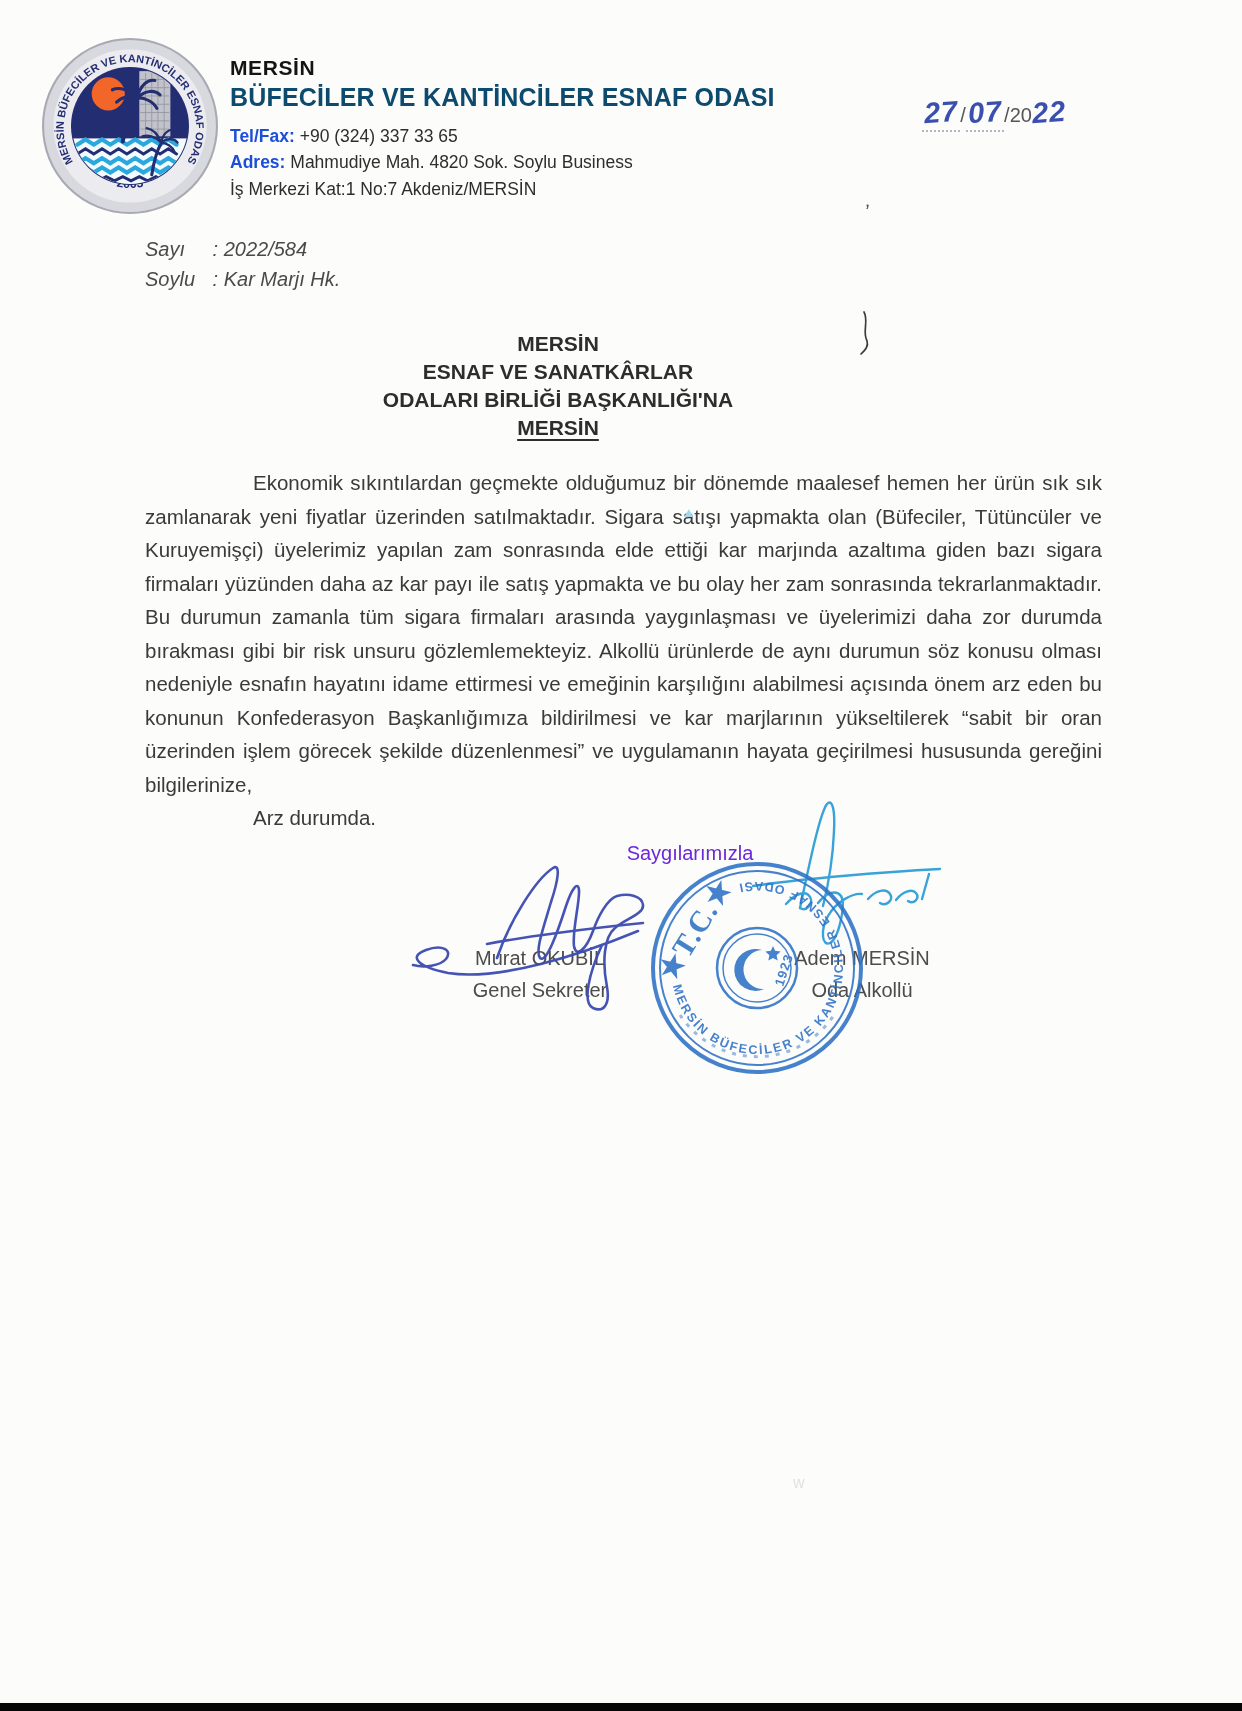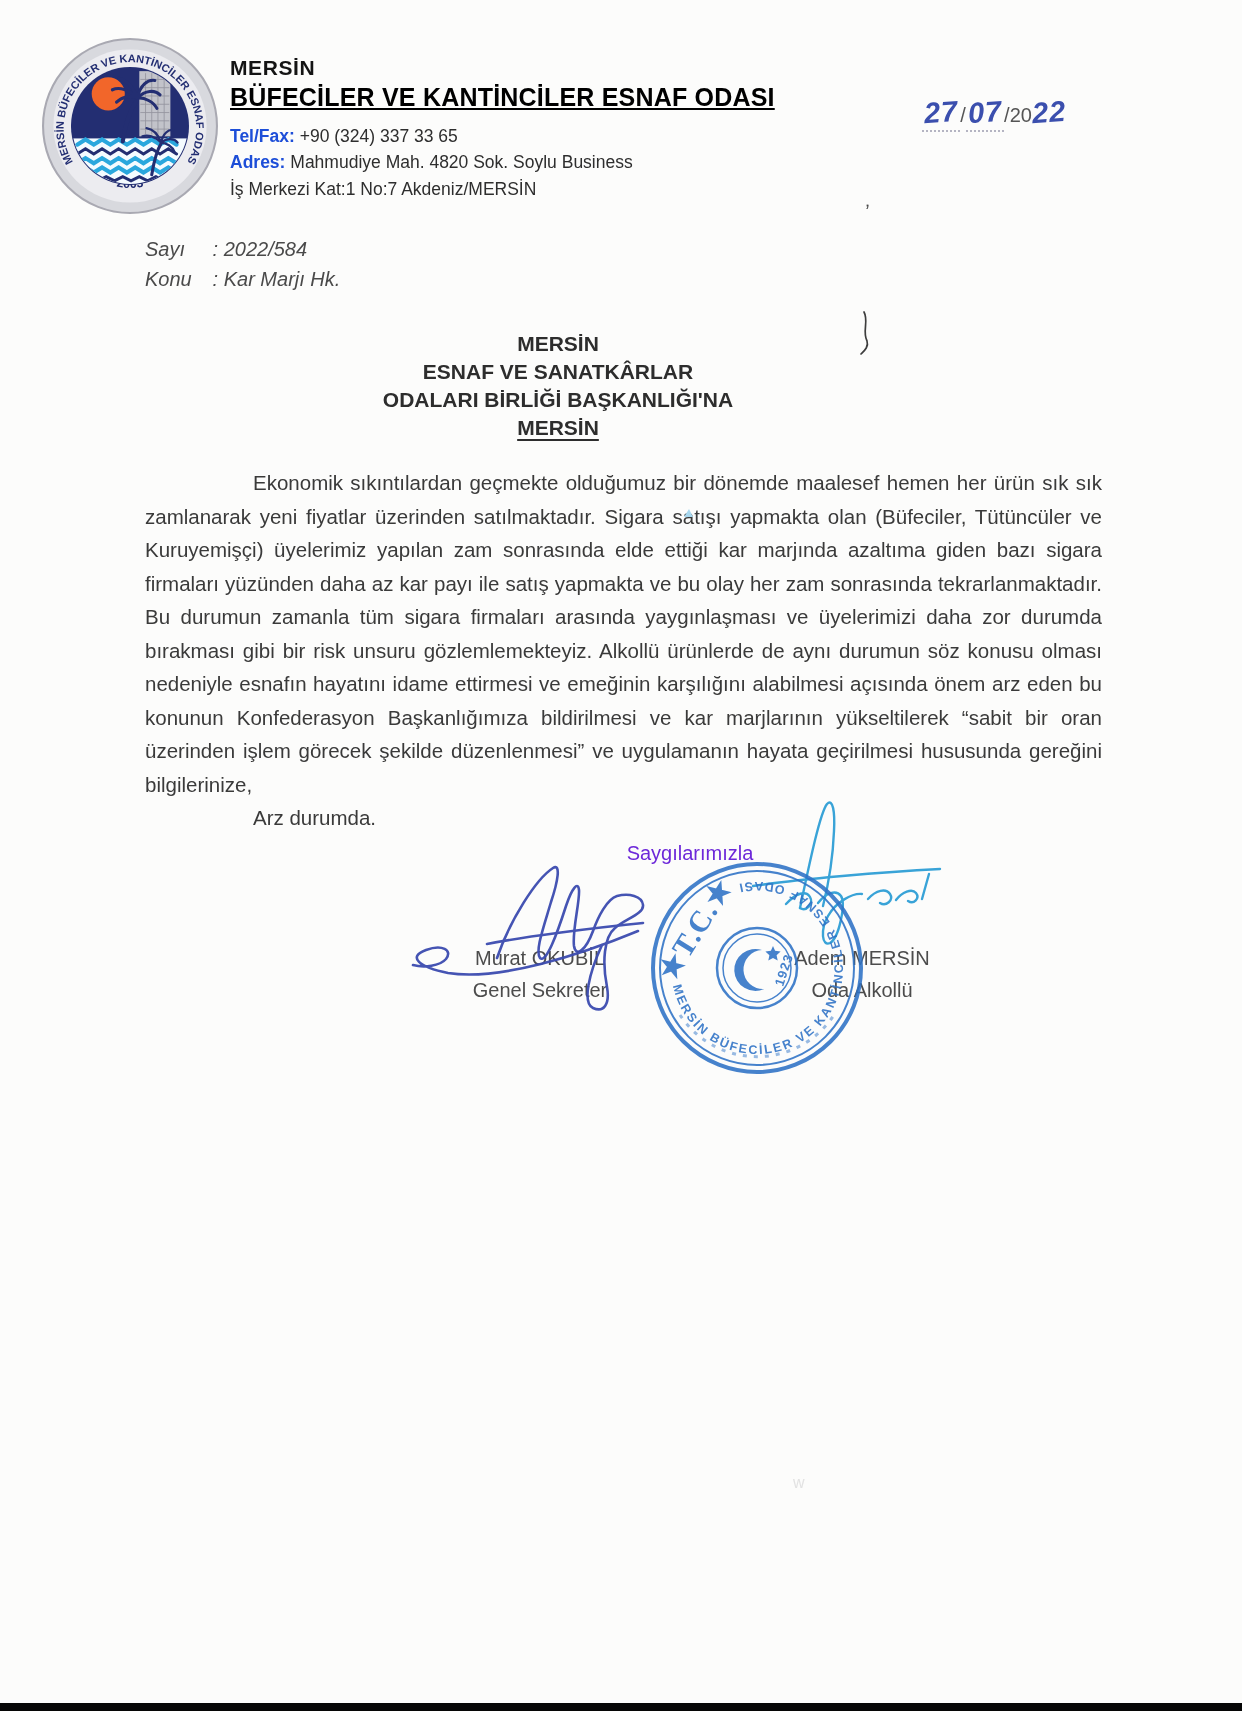--- a/index.html
+++ b/index.html
@@ -2,21 +2,21 @@
 <html><head>
 <meta charset="utf-8">
 <style>
   html,body{margin:0;padding:0;background:#e9e9e9;}
   .page{position:relative;width:1242px;height:1711px;margin:0 auto;background:#fcfcfb;
         font-family:"Liberation Sans",sans-serif;overflow:hidden;color:#333;}
   
   .logo{position:absolute;left:42px;top:38px;width:176px;height:176px;}
   .org{position:absolute;left:230px;top:56px;}
   .org-city{font-size:21px;font-weight:bold;color:#141414;letter-spacing:.6px;}
-  .org-name{font-size:25px;font-weight:bold;color:#000000;letter-spacing:.2px;margin-top:3px;text-decoration:underline;}
+  .org-name{font-size:25px;font-weight:bold;color:#0c4a6e;letter-spacing:.2px;margin-top:3px;}
   .contact{margin-top:11px;font-size:17.5px;color:#2e2e2e;line-height:1.5;}
   .contact b{color:#1d4ed8;}
   .date{position:absolute;left:922px;top:96px;font-size:20px;color:#666;white-space:nowrap;}
   .hand{display:inline-block;font-size:29px;font-weight:bold;font-style:italic;color:#3b4fae;
         transform:rotate(-4deg);letter-spacing:1px;}
   .dotline{display:inline-block;border-bottom:2px dotted #b4b4c2;padding:0 2px 1px 2px;}
   .printed{color:#555;}
   
   .refs{position:absolute;left:145px;top:234px;font-size:20px;color:#4a4a4a;line-height:30px;font-style:italic;}
   .refs .lab{display:inline-block;width:62px;}
@@ -99,21 +99,21 @@
     <span class="dotline"><span class="hand">27</span></span><span class="printed">/</span><span class="dotline"><span class="hand">07</span></span><span class="printed">/</span><span class="printed">20</span><span class="hand">22</span>
   </div>
 
   <div class="refs">
     <div>
       <span class="lab">Sayı</span>
       <span>:</span>
       <span>2022/584</span>
     </div>
     <div>
-      <span class="lab">Konu</span>
+      <span class="lab">Soylu</span>
       <span>:</span>
       <span>Kar Marjı Hk.</span>
     </div>
   </div>
 
   <div class="recipient">
     <div>MERSİN</div>
     <div>ESNAF VE SANATKÂRLAR</div>
     <div>ODALARI BİRLİĞİ BAŞKANLIĞI'NA</div>
     <div class="ul">MERSİN</div>

